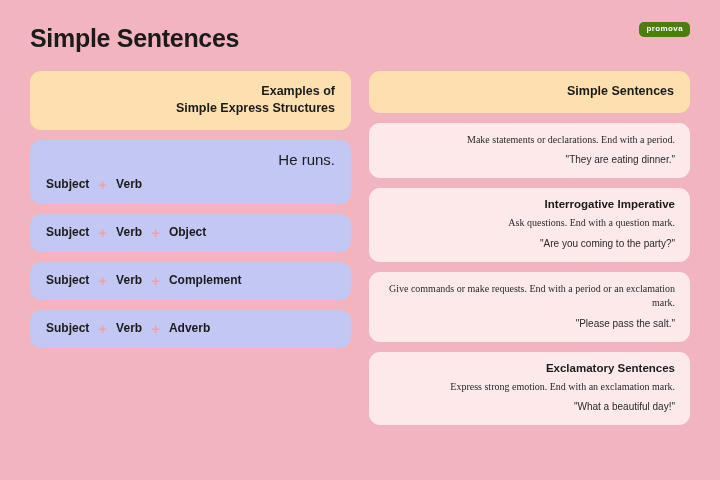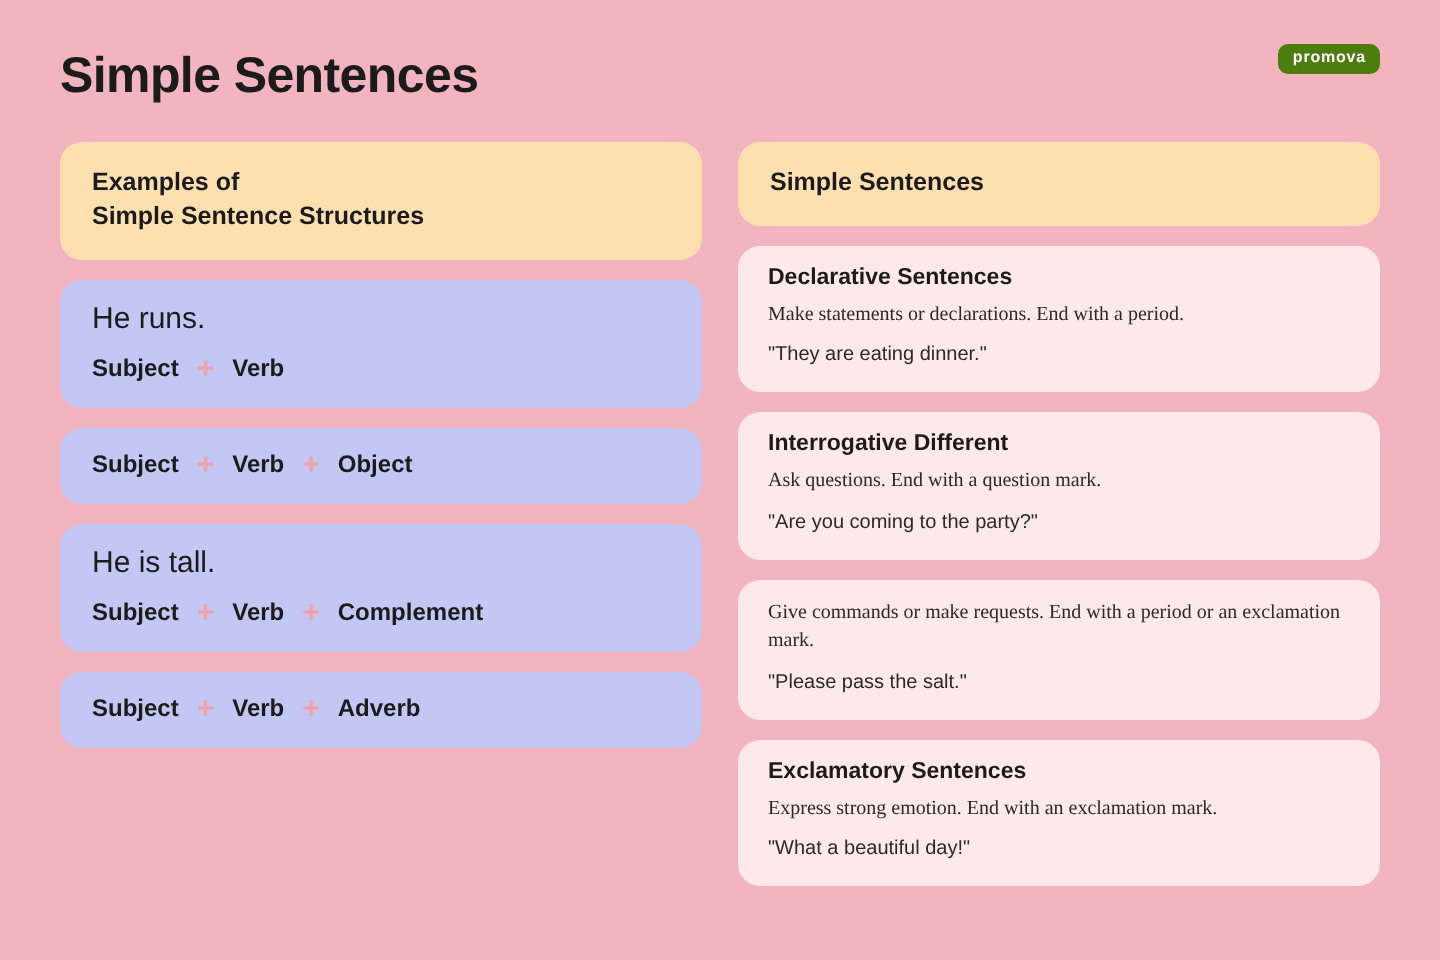--- a/index.html
+++ b/index.html
@@ -40,20 +40,21 @@
     font-weight: bold;
     letter-spacing: 0.4px;
     padding: 3px 7px 4px 7px;
     border-radius: 5px;
     line-height: 1;
   }
   .columns {
     display: flex;
     gap: 18px;
     margin-top: 18px;
+    text-align: right;
   }
   .col {
     width: 50%;
     display: flex;
     flex-direction: column;
     gap: 10px;
   }
   .col-head {
     background: #fddfb0;
     border-radius: 11px;
@@ -125,21 +126,21 @@
     <h1 class="title">Simple Sentences</h1>
     <div class="logo">promova</div>
   </div>
 
   <div class="columns">
 
     <div class="col">
 
       <div class="col-head">
         <span class="l1">Examples of</span>
-        <span class="l2">Simple Sentence Structures</span>
+        <span class="l2">Simple Express Structures</span>
       </div>
 
       <div class="struct-card">
         <div class="struct-example">He runs.</div>
         <div class="struct-formula">
           <span>Subject</span>
           <span class="plus">+</span>
           <span>Verb</span>
         </div>
       </div>
@@ -148,21 +149,20 @@
         <div class="struct-formula">
           <span>Subject</span>
           <span class="plus">+</span>
           <span>Verb</span>
           <span class="plus">+</span>
           <span>Object</span>
         </div>
       </div>
 
       <div class="struct-card">
-        <div class="struct-example">He is tall.</div>
         <div class="struct-formula">
           <span>Subject</span>
           <span class="plus">+</span>
           <span>Verb</span>
           <span class="plus">+</span>
           <span>Complement</span>
         </div>
       </div>
 
       <div class="struct-card">
@@ -177,27 +177,26 @@
 
     </div>
 
     <div class="col">
 
       <div class="col-head">
         <span class="l2">Simple Sentences</span>
       </div>
 
       <div class="type-card">
-        <div class="type-title">Declarative Sentences</div>
         <div class="type-desc">Make statements or declarations. End with a period.</div>
         <div class="type-example">"They are eating dinner."</div>
       </div>
 
       <div class="type-card">
-        <div class="type-title">Interrogative Different</div>
+        <div class="type-title">Interrogative Imperative</div>
         <div class="type-desc">Ask questions. End with a question mark.</div>
         <div class="type-example">"Are you coming to the party?"</div>
       </div>
 
       <div class="type-card">
         <div class="type-desc">Give commands or make requests. End with a period or an exclamation mark.</div>
         <div class="type-example">"Please pass the salt."</div>
       </div>
 
       <div class="type-card">

